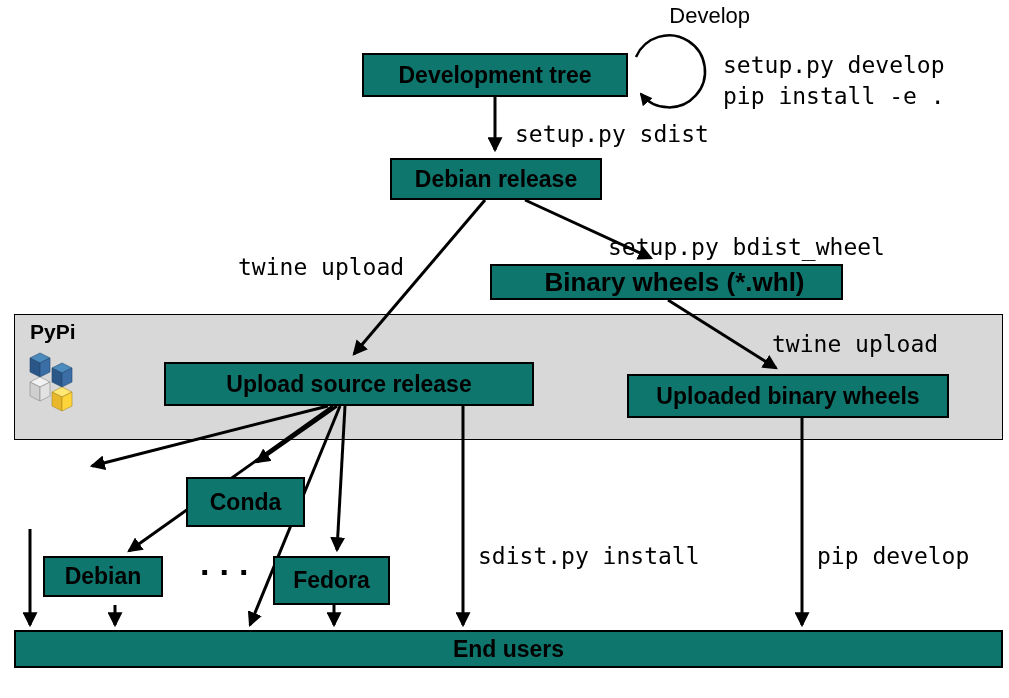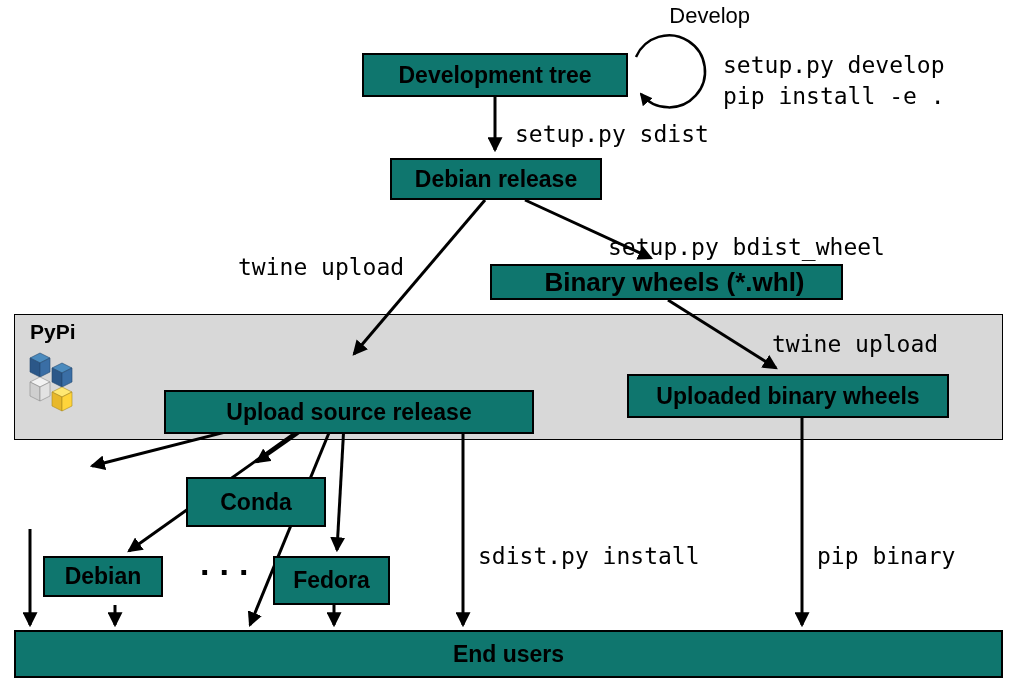--- a/index.html
+++ b/index.html
@@ -58,21 +58,21 @@
 
   <div class="plain" style="left:640px; top:3px; width:110px; text-align:right;">Develop</div>
   <div class="codelabel" style="left:723px; top:82px;">pip install -e .</div>
   <div class="codelabel" style="left:723px; top:51px;">setup.py develop</div>
 
   <div class="codelabel" style="left:515px; top:120px;">setup.py sdist</div>
   <div class="codelabel" style="left:608px; top:217px;margin-top:16px;">setup.py bdist_wheel</div>
   <div class="codelabel" style="left:238px; top:253px;">twine upload</div>
   <div class="codelabel" style="left:772px; top:330px;">twine upload</div>
   <div class="codelabel" style="left:478px; top:542px;">sdist.py install</div>
-  <div class="codelabel" style="left:817px; top:542px;">pip binary</div>
+  <div class="codelabel" style="left:817px; top:542px;">pip develop</div>
 
   <div class="pypi-title" style="left:30px; top:300px;margin-top:20px;">PyPi</div>
   <svg style="position:absolute; left:26px; top:342px; z-index:2;" width="66" height="74" viewBox="0 0 66 74">
 
     <polygon points="4,16 14,11 24,16 14,21" fill="#4B8BBE" stroke="#24486e" stroke-width="0.6"></polygon>
     <polygon points="4,16 14,21 14,35 4,30" fill="#2B5788" stroke="#24486e" stroke-width="0.6"></polygon>
     <polygon points="24,16 14,21 14,35 24,30" fill="#3A6EA5" stroke="#24486e" stroke-width="0.6"></polygon>
 
     <polygon points="26,26 36,21 46,26 36,31" fill="#4B8BBE" stroke="#24486e" stroke-width="0.6"></polygon>
     <polygon points="26,26 36,31 36,45 26,40" fill="#2B5788" stroke="#24486e" stroke-width="0.6"></polygon>
@@ -83,23 +83,23 @@
     <polygon points="24,40 14,45 14,59 24,54" fill="#e2e2e2" stroke="#8a8a8a" stroke-width="0.6"></polygon>
 
     <polygon points="26,50 36,45 46,50 36,55" fill="#FFE873" stroke="#a98a1c" stroke-width="0.6"></polygon>
     <polygon points="26,50 36,55 36,69 26,64" fill="#E8B82A" stroke="#a98a1c" stroke-width="0.6"></polygon>
     <polygon points="46,50 36,55 36,69 46,64" fill="#FFD43B" stroke="#a98a1c" stroke-width="0.6"></polygon>
   </svg>
 
   <div class="node" style="left:362px; top:53px; width:266px; height:44px;">Development tree</div>
   <div class="node" style="left:390px; top:158px; width:212px; height:42px;">Debian release</div>
   <div class="node" style="left:490px; top:264px; width:353px; height:36px; font-size:26px;padding-left:16px;">Binary wheels (*.whl)</div>
-  <div class="node" style="left:164px; top:362px; width:370px; height:44px;margin-top:28px;">Upload source release</div>
+  <div class="node" style="left:164px; top:362px; width:370px; height:44px;">Upload source release</div>
   <div class="node" style="left:627px; top:374px; width:322px; height:44px;">Uploaded binary wheels</div>
-  <div class="node" style="left:186px; top:477px; width:140px; height:50px;">Conda</div>
+  <div class="node" style="left:186px; top:477px; width:119px; height:50px;">Conda</div>
   <div class="node" style="left:43px;  top:556px; width:120px; height:41px;">Debian</div>
   <div class="node" style="left:273px; top:556px; width:117px; height:49px;">Fedora</div>
 
   <div class="dots" style="left:200px; top:544px;">...</div>
 
-  <div class="node" style="left:14px; top:630px; width:989px; height:48px;">End users</div>
+  <div class="node" style="left:14px; top:630px; width:989px; height:38px;">End users</div>
 
 </div>
 
 </body></html>

